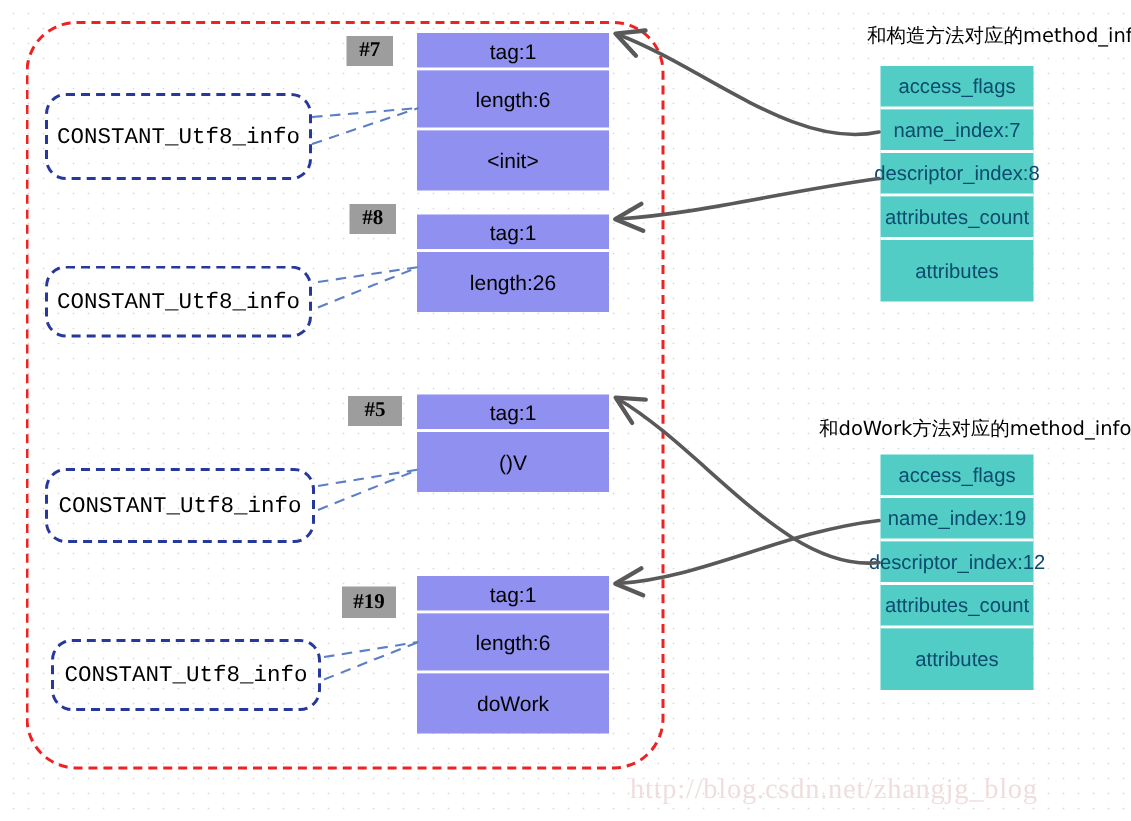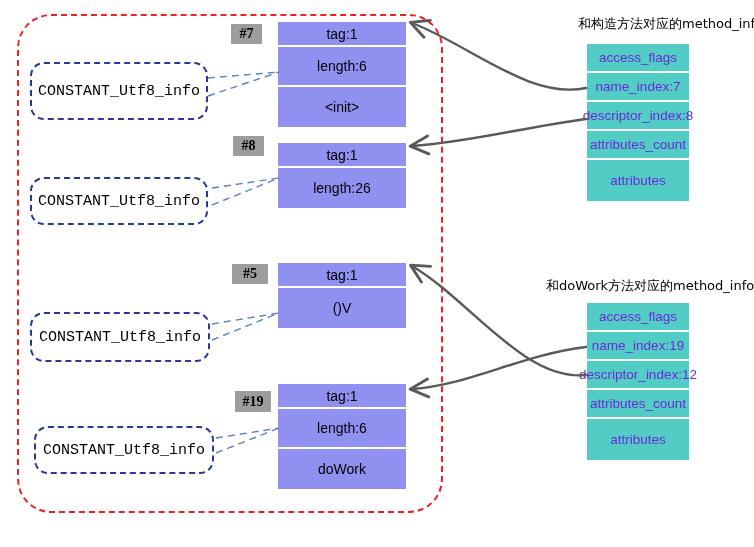--- a/index.html
+++ b/index.html
@@ -113,21 +113,21 @@
   }
 
   
   .mi-table {
     position: absolute;
     width: 102px;
     box-sizing: border-box;
   }
   .mi-row {
     background-color: #51cdc5;
-    color: #6d28d9;
+    color: #0c4a6e;
     font-size: 13.5px;
     display: flex;
     align-items: center;
     justify-content: center;
     box-sizing: border-box;
     border-bottom: 2px solid #ffffff;
     white-space: nowrap;
     height: 29px;
   }
   .mi-row:last-child {
@@ -184,21 +184,21 @@
 
   <div class="idx-tag" style="left:231px; top:24px; width:31px; height:20px;">
     <span>#7</span>
   </div>
   <div class="idx-tag" style="left:233px; top:136px; width:31px; height:20px;">
     <span>#8</span>
   </div>
   <div class="idx-tag" style="left:232px; top:264px; width:36px; height:20px;">
     <span>#5</span>
   </div>
-  <div class="idx-tag" style="left:235px; top:391px; width:36px; height:21px;">
+  <div class="idx-tag" style="left:228px; top:391px; width:36px; height:21px;">
     <span>#19</span>
   </div>
 
   <div class="cp-table" style="left:278px; top:22px;">
     <div class="cp-row r-tag">tag:1</div>
     <div class="cp-row r-len">length:6</div>
     <div class="cp-row r-val">&lt;init&gt;</div>
   </div>
 
   <div class="cp-table" style="left:278px; top:143px;">
@@ -263,14 +263,15 @@
       <path d="M 586 88 C 530 100, 470 45, 412 23" marker-end="url(#arrowGray)"></path>
 
       <path d="M 586 119 C 520 128, 470 142, 412 146" marker-end="url(#arrowGray)"></path>
 
       <path d="M 586 347 C 520 355, 470 385, 412 389" marker-end="url(#arrowGray)"></path>
 
       <path d="M 586 375 C 525 382, 470 300, 412 266" marker-end="url(#arrowGray)"></path>
     </g>
   </svg>
 
+  <div class="watermark">http://blog.csdn.net/zhangjg_blog</div>
 
 </div>
 
 </body></html>

